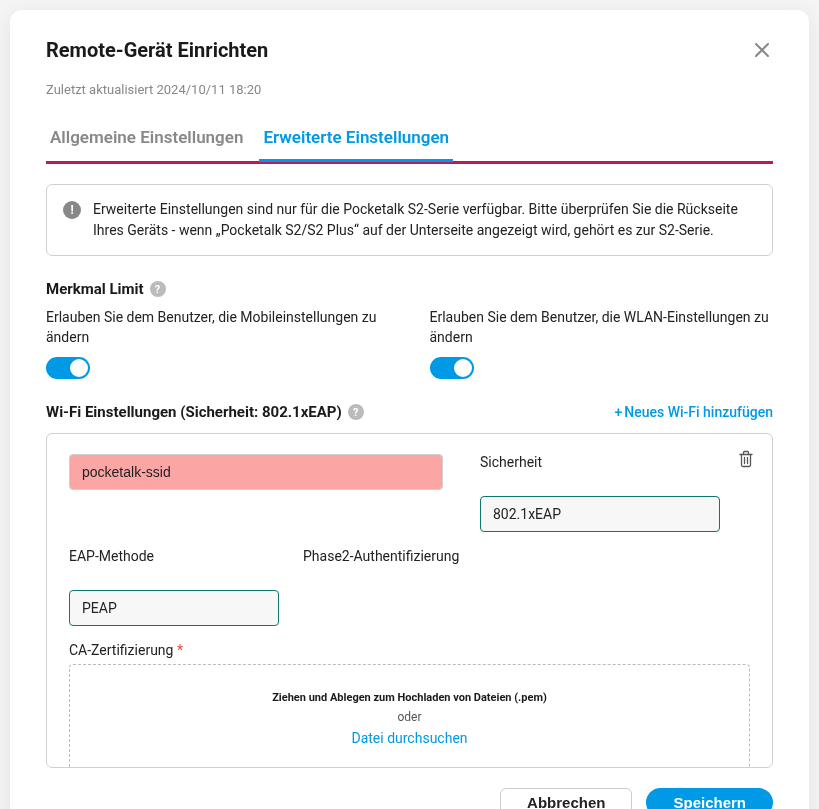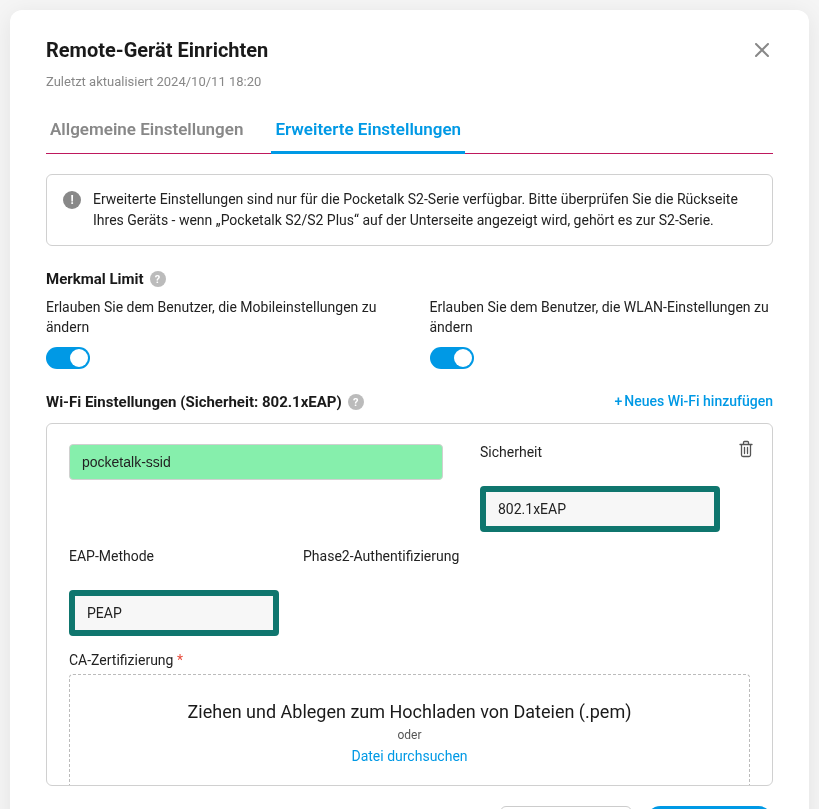--- a/index.html
+++ b/index.html
@@ -35,27 +35,27 @@
     cursor: pointer;
     color: #888;
     font-size: 16px;
     padding: 4px;
     line-height: 1;
   }
   .close-btn svg { display:block; }
   .subtitle {
     font-size: 13px;
     color: #888;
-    margin-top: 12px;
+    margin-top: 20px;
   }
   .tabs {
     display: flex;
-    border-bottom: 1px solid #be185d;
+    border-bottom: 3px solid #be185d;
     margin-top: 20px;
-    gap: 24px;
+    gap: 12px;
   }
   .tab {
     font-size: 17px;
     font-weight: 600;
     color: #888;
     padding: 10px 4px 12px 4px;
     cursor: pointer;
     border-bottom: 3px solid transparent;
     margin-bottom: -1px;
   }
@@ -140,21 +140,21 @@
     width: 18px;
     height: 18px;
     background: #fff;
     border-radius: 50%;
     top: 2px;
     right: 2px;
   }
   .wifi-header {
     display: flex;
     justify-content: space-between;
-    align-items: flex-start;
+    align-items: center;
     margin-top: 24px;
   }
   .add-link {
     color: #0099e5;
     font-size: 14px;
     font-weight: 500;
     cursor: pointer;
     display: flex;
     align-items: center;
     gap: 2px;
@@ -192,42 +192,42 @@
     display: block;
   }
   .req { color: #e74c3c; }
   .field-input {
     width: 100%;
     border: 1px solid #d0d0d0;
     border-radius: 4px;
     padding: 9px 12px;
     font-size: 14px;
     color: #222;
-    background: #86efac;
+    background: #fca5a5;
   }
   .field-static {
     width: 100%;
-    border: 6px solid #0f766e;
+    border: 1px solid #0f766e;
     border-radius: 4px;
     padding: 9px 12px;
     font-size: 14px;
     color: #222;
     background: #f7f7f7;
     margin-top: 26px;
   }
   .dropzone {
     border: 1px dashed #bbb;
     border-bottom: none;
     border-radius: 4px 4px 0 0;
     padding: 26px 20px 20px 20px;
     text-align: center;
   }
   .dz-title {
-    font-size: 18px;
-    font-weight: 400;
+    font-size: 11px;
+    font-weight: 700;
     color: #1a1a1a;
   }
   .dz-or {
     font-size: 12px;
     color: #555;
     margin-top: 6px;
   }
   .dz-link {
     font-size: 14px;
     color: #0099e5;

